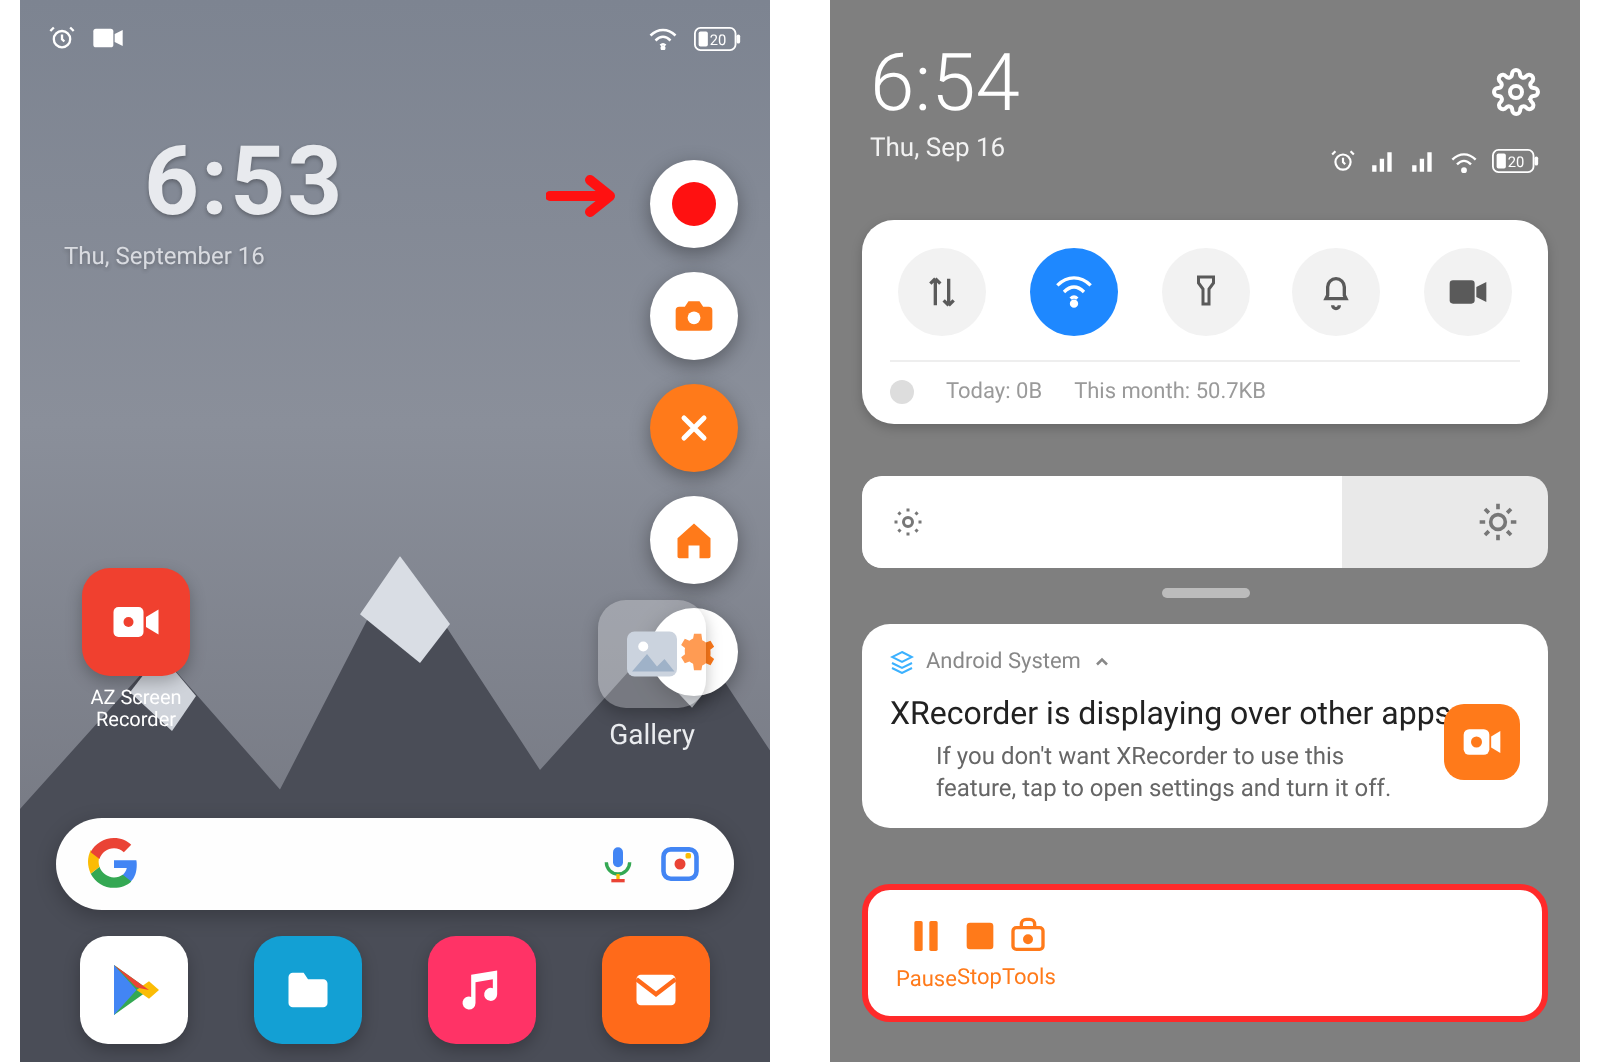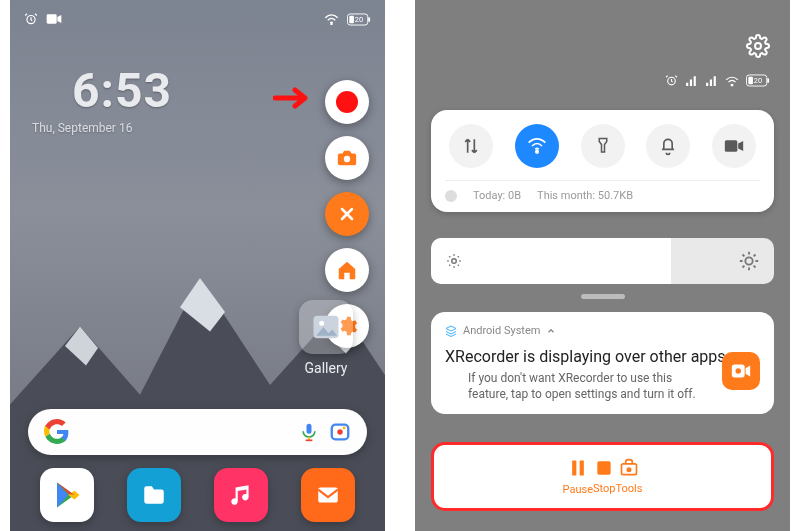--- a/index.html
+++ b/index.html
@@ -127,21 +127,21 @@
   .notif-body{font-size:12px;color:#666;margin-top:4px;line-height:1.35;padding-right:50px;margin-left:23px;}
   .notif-icon{
     position:absolute;right:14px;top:40px;width:38px;height:38px;border-radius:10px;
     background:#ff7a1a;display:flex;align-items:center;justify-content:center;color:#fff;
   }
   .ctrl-card{
     position:absolute; left:16px; right:16px; bottom:20px;
     background:#fff; border-radius:14px; padding:12px 14px;
     border:3px solid #ff2a2a;
   }
-  .ctrl-row{display:flex;justify-content:center;align-items:center;}
+  .ctrl-row{display:flex;justify-content:flex-start;align-items:center;}
   .ctrl-item{display:flex;flex-direction:column;align-items:center;gap:4px;color:#ff7a1a;font-size:11px;}
   .ctrl-ic{color:#ff7a1a;}
   svg{display:block;}
 </style>
 </head>
 <body>
 
 <div class="phone-left">
   <div class="mountain">
     <svg viewBox="0 0 375 300" preserveAspectRatio="none">
@@ -216,20 +216,30 @@
           <path d="M3 11l9-8 9 8v10a1 1 0 01-1 1h-5v-7h-6v7H4a1 1 0 01-1-1z"></path>
         </svg>
     </div>
     <div class="fab">
       <svg width="22" height="22" viewBox="0 0 24 24" fill="#ff7a1a">
           <path d="M12 8a4 4 0 100 8 4 4 0 000-8zm9 4a7 7 0 00-.1-1.2l2.1-1.6-2-3.4-2.5 1a7 7 0 00-2-1.2L16 2h-4l-.5 2.6a7 7 0 00-2 1.2l-2.5-1-2 3.4 2.1 1.6A7 7 0 007 12c0 .4 0 .8.1 1.2L5 14.8l2 3.4 2.5-1c.6.5 1.3.9 2 1.2L12 22h4l.5-2.6c.7-.3 1.4-.7 2-1.2l2.5 1 2-3.4-2.1-1.6c.1-.4.1-.8.1-1.2z"></path>
         </svg>
     </div>
   </div>
 
+  <div class="az-app">
+    <div class="app-ic" style="background:#f0402f;">
+      <svg width="30" height="30" viewBox="0 0 24 24" fill="#fff">
+          <rect x="3" y="6" width="12" height="12" rx="2"></rect>
+          <path d="M16 10l5-3v10l-5-3z"></path>
+          <circle cx="9" cy="12" r="2" fill="#f0402f"></circle>
+        </svg>
+    </div>
+    <span>AZ Screen Recorder</span>
+  </div>
 
   <div class="gallery-app">
     <div class="app-ic" style="background:rgba(255,255,255,.25);">
       <svg width="30" height="30" viewBox="0 0 24 24">
           <rect x="2" y="3" width="20" height="18" rx="3" fill="#cbd3de"></rect>
           <circle cx="8.5" cy="9" r="2" fill="#fff"></circle>
           <path d="M4 19l6-7 4 5 3-3 4 5z" fill="#9fb2c8"></path>
         </svg>
     </div>
     <span>Gallery</span>
@@ -285,20 +295,24 @@
       <svg width="26" height="26" viewBox="0 0 24 24" fill="#fff">
           <rect x="3" y="5" width="18" height="14" rx="2"></rect>
           <path d="M3 7l9 7 9-7" fill="none" stroke="#ff6a1a" stroke-width="2"></path>
         </svg>
     </div>
   </div>
 </div>
 
 <div class="phone-right">
 
+  <div class="shade-header">
+    <div class="shade-time">6:54</div>
+    <div class="shade-date">Thu, Sep 16</div>
+  </div>
   <div class="gear-top">
     <svg width="24" height="24" viewBox="0 0 24 24" fill="none" stroke="#fff" stroke-width="2">
         <circle cx="12" cy="12" r="3"></circle>
         <path d="M19.4 15a1.7 1.7 0 00.4 1.9l.1.1a2 2 0 11-2.8 2.8l-.1-.1a1.7 1.7 0 00-1.9-.4 1.7 1.7 0 00-1 1.6V21a2 2 0 11-4 0v-.1a1.7 1.7 0 00-1-1.6 1.7 1.7 0 00-1.9.4l-.1.1a2 2 0 11-2.8-2.8l.1-.1a1.7 1.7 0 00.4-1.9 1.7 1.7 0 00-1.6-1H3a2 2 0 110-4h.1a1.7 1.7 0 001.6-1 1.7 1.7 0 00-.4-1.9l-.1-.1a2 2 0 112.8-2.8l.1.1a1.7 1.7 0 001.9.4 1.7 1.7 0 001-1.6V3a2 2 0 114 0v.1a1.7 1.7 0 001 1.6 1.7 1.7 0 001.9-.4l.1-.1a2 2 0 112.8 2.8l-.1.1a1.7 1.7 0 00-.4 1.9 1.7 1.7 0 001.6 1H21a2 2 0 110 4h-.1a1.7 1.7 0 00-1.6 1z"></path>
       </svg>
   </div>
   <div class="status-right-icons">
     <span>
         <svg width="13" height="13" viewBox="0 0 24 24" fill="none" stroke="#fff" stroke-width="2">
           <circle cx="12" cy="13" r="7"></circle>

